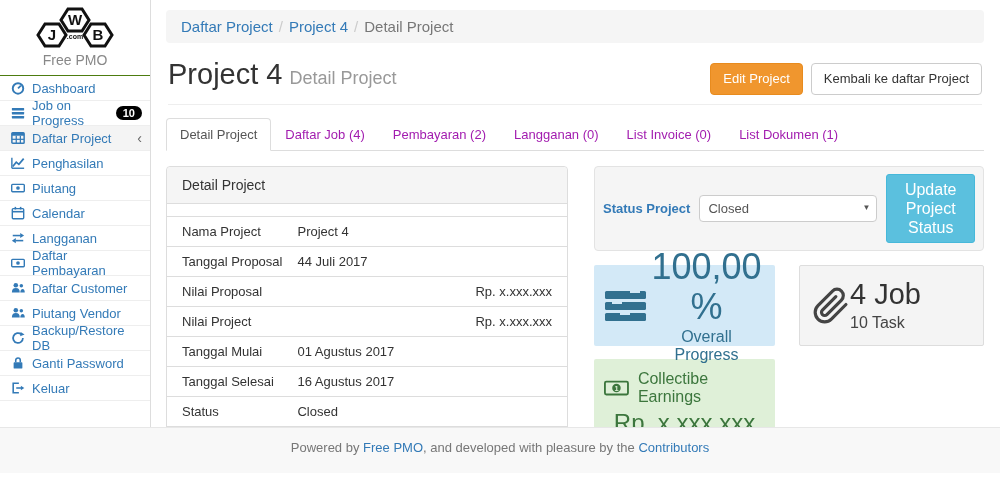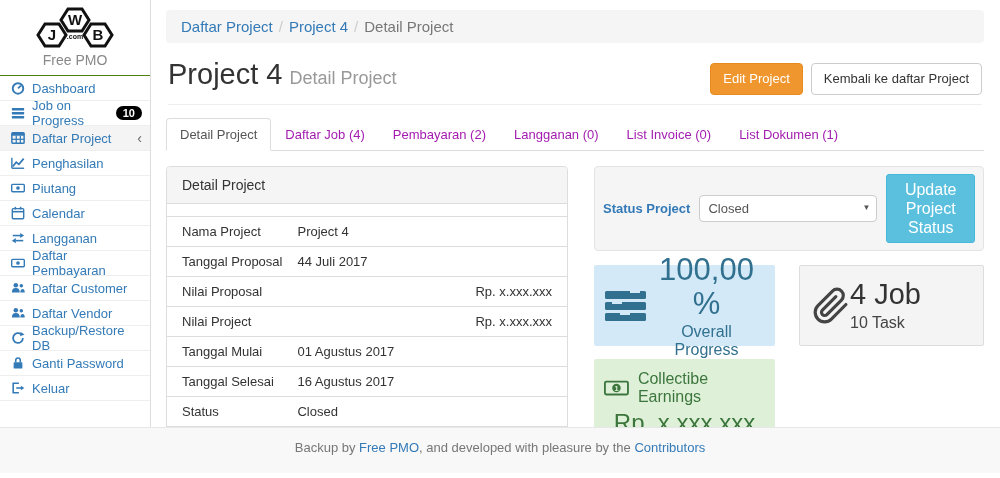--- a/index.html
+++ b/index.html
@@ -64,21 +64,21 @@
   .select-wrap { position:relative; }
   .select-wrap select { width:178px; height:27px; border:1px solid #ccc; border-radius:4px;
     background:#fff; color:#555; font-size:13px; padding:0 20px 0 8px;
     appearance:none; -webkit-appearance:none; -moz-appearance:none; font-family:inherit; }
   .select-wrap::after { content:"▼"; position:absolute; right:7px; top:8px;
     font-size:8px; color:#555; pointer-events:none; }
   .boxes-row { display:flex; gap:24px; margin-top:14px; }
   .box { border-radius:2px; height:81px; display:flex; align-items:center; }
   .box-progress { width:181px; background:#d3e9f7; color:#31708f; padding:0 10px; }
   .box-progress .txt { flex:1; text-align:center; }
-  .box-progress .val { font-size:31px; line-height:1.1; }
+  .box-progress .val { font-size:36px; line-height:1.1; }
   .box-progress .cap { font-size:16px; margin-top:2px; }
   .box-jobs { flex:1; background:#f4f4f4; border:1px solid #ddd; color:#333; padding:0 12px; }
   .box-jobs .txt { flex:1; }
   .box-jobs .val { font-size:29px; line-height:1.1; }
   .box-jobs .cap { font-size:16px; margin-top:3px; color:#444; }
   .box-earnings { width:181px; background:#dff0d8; color:#3c763d; border-radius:2px;
     margin-top:13px; padding:11px 10px 13px; }
   .box-earnings .line1 { display:flex; align-items:center; gap:9px; font-size:16px; }
   .box-earnings .line2 { font-size:24px; margin-top:3px; text-align:center; }
   
@@ -203,21 +203,21 @@
     </div>
     <div class="menu-item">
       <span class="ic">
         <svg width="14" height="14" viewBox="0 0 16 16" fill="#337ab7">
             <circle cx="5.5" cy="4.8" r="2.6"></circle>
             <path d="M1 13 q0 -5 4.5 -5 q4.5 0 4.5 5 z"></path>
             <circle cx="11.8" cy="5.4" r="2"></circle>
             <path d="M10.6 13 q0.2 -4 2.7 -4 q2.4 0.4 2.4 4 z"></path>
           </svg>
       </span>
-      <span>Daftar Vendor</span>
+      <span>Piutang Vendor</span>
     </div>
     <div class="menu-item">
       <span class="ic">
         <svg width="14" height="14" viewBox="0 0 16 16">
             <path d="M13.6 8 a5.6 5.6 0 1 1 -1.9 -4.2" fill="none" stroke="#337ab7" stroke-width="2"></path>
             <polygon points="11,1 15.5,4 10.5,6" fill="#337ab7"></polygon>
           </svg>
       </span>
       <span>Backup/Restore DB</span>
     </div>
@@ -354,14 +354,14 @@
           </svg>
           <span>Collectibe Earnings</span>
         </div>
         <div class="line2">Rp. x.xxx.xxx</div>
       </div>
     </div>
   </div>
 </div>
 
 <div class="footer">
-  <span>Backup by </span><a>Free PMO</a><span>, and developed with pleasure by the </span><a>Contributors</a>
+  <span>Powered by </span><a>Free PMO</a><span>, and developed with pleasure by the </span><a>Contributors</a>
 </div>
 
 </body></html>

